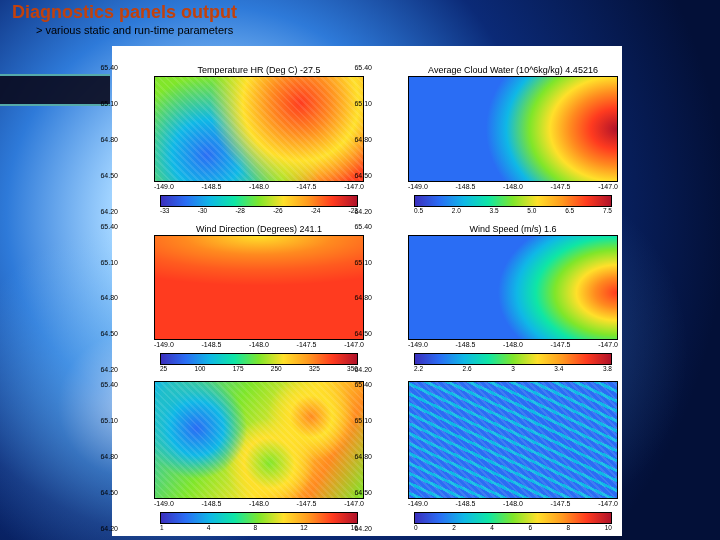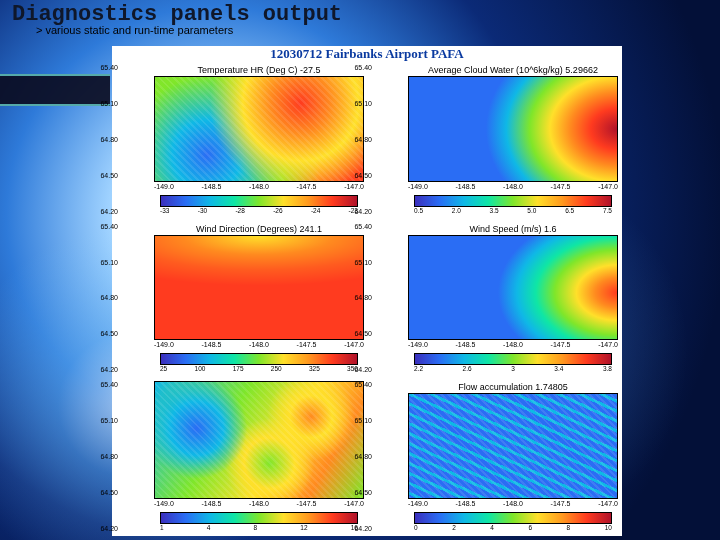--- a/index.html
+++ b/index.html
@@ -1,19 +1,19 @@
 <!DOCTYPE html>
 <html><head>
 <meta charset="utf-8">
 <style>
   html,body{margin:0;padding:0;width:720px;height:540px;overflow:hidden;font-family:Arial,Helvetica,sans-serif;}
   .bg{position:absolute;inset:0;background:radial-gradient(circle at 30% 40%,#e8f5ff 0%,#9fd2ff 18%,#2e7ad9 35%,#0b2a77 55%,#031038 85%);}
   .bg::after{content:"";position:absolute;inset:0;background:radial-gradient(circle at 18% 75%,rgba(255,255,255,.55) 0%,rgba(120,200,255,.3) 10%,transparent 25%),radial-gradient(circle at 70% 65%,rgba(120,200,255,.25) 0%,transparent 30%);}
   .stripe{position:absolute;left:0;top:74px;width:110px;height:28px;background:rgba(10,10,30,.9);border-top:2px solid #5aa;border-bottom:2px solid #5aa;}
-  .heading{position:absolute;left:12px;top:2px;color:#0f172a;font-weight:bold;font-size:22px;font-family:Liberation Mono, monospace;}
+  .heading{position:absolute;left:12px;top:2px;color:#c2410c;font-weight:bold;font-size:18px;}
   .sub{position:absolute;left:36px;top:24px;color:#000;font-size:11px;}
   .figwrap{position:absolute;left:112px;top:46px;width:510px;height:490px;background:#fff;}
   .figtitle{position:absolute;left:0;right:0;top:0;text-align:center;font-size:13px;color:#0a3aa0;font-family:'Times New Roman',serif;font-weight:bold;}
   .grid6{position:absolute;left:8px;top:18px;right:4px;bottom:4px;display:grid;grid-template-columns:1fr 1fr;grid-template-rows:1fr 1fr 1fr;gap:8px 10px;}
   .panel{position:relative;display:flex;flex-direction:column;}
   .ptitle{text-align:center;font-size:9px;color:#000;height:12px;line-height:12px;white-space:nowrap;overflow:hidden;}
   .plot{position:relative;flex:1;border:1px solid #000;overflow:hidden;}
   .yt{position:absolute;left:-34px;top:0;bottom:0;width:32px;display:flex;flex-direction:column;justify-content:space-between;font-size:7px;color:#000;text-align:right;}
   .panel{padding-left:34px;}
   .xt{display:flex;justify-content:space-between;font-size:7px;color:#000;height:9px;line-height:9px;}
@@ -45,21 +45,20 @@
 </head>
 <body>
 
 <div class="bg"></div>
 <div class="stripe"></div>
 
 <div class="heading">Diagnostics panels output</div>
 <div class="sub">&gt; various static and run-time parameters</div>
 
 <div class="figwrap">
-  <div class="figtitle">12030712 Fairbanks Airport PAFA</div>
   <div class="grid6">
 
     <div class="panel p1">
       <div class="ptitle">Temperature HR (Deg C) -27.5</div>
       <div class="yt">
         <span>65.40</span>
         <span>65.10</span>
         <span>64.80</span>
         <span>64.50</span>
         <span>64.20</span>
@@ -77,21 +76,21 @@
         <span>-33</span>
         <span>-30</span>
         <span>-28</span>
         <span>-26</span>
         <span>-24</span>
         <span>-23</span>
       </div>
     </div>
 
     <div class="panel p2">
-      <div class="ptitle">Average Cloud Water (10^6kg/kg) 5.29662</div>
+      <div class="ptitle">Average Cloud Water (10^6kg/kg) 4.45216</div>
       <div class="yt">
         <span>65.40</span>
         <span>65.10</span>
         <span>64.80</span>
         <span>64.50</span>
         <span>64.20</span>
       </div>
       <div class="plot"></div>
       <div class="xt">
         <span>-149.0</span>
@@ -186,21 +185,20 @@
       <div class="cticks">
         <span>1</span>
         <span>4</span>
         <span>8</span>
         <span>12</span>
         <span>16</span>
       </div>
     </div>
 
     <div class="panel p6">
-      <div class="ptitle">Flow accumulation 1.74805</div>
       <div class="yt">
         <span>65.40</span>
         <span>65.10</span>
         <span>64.80</span>
         <span>64.50</span>
         <span>64.20</span>
       </div>
       <div class="plot"></div>
       <div class="xt">
         <span>-149.0</span>

